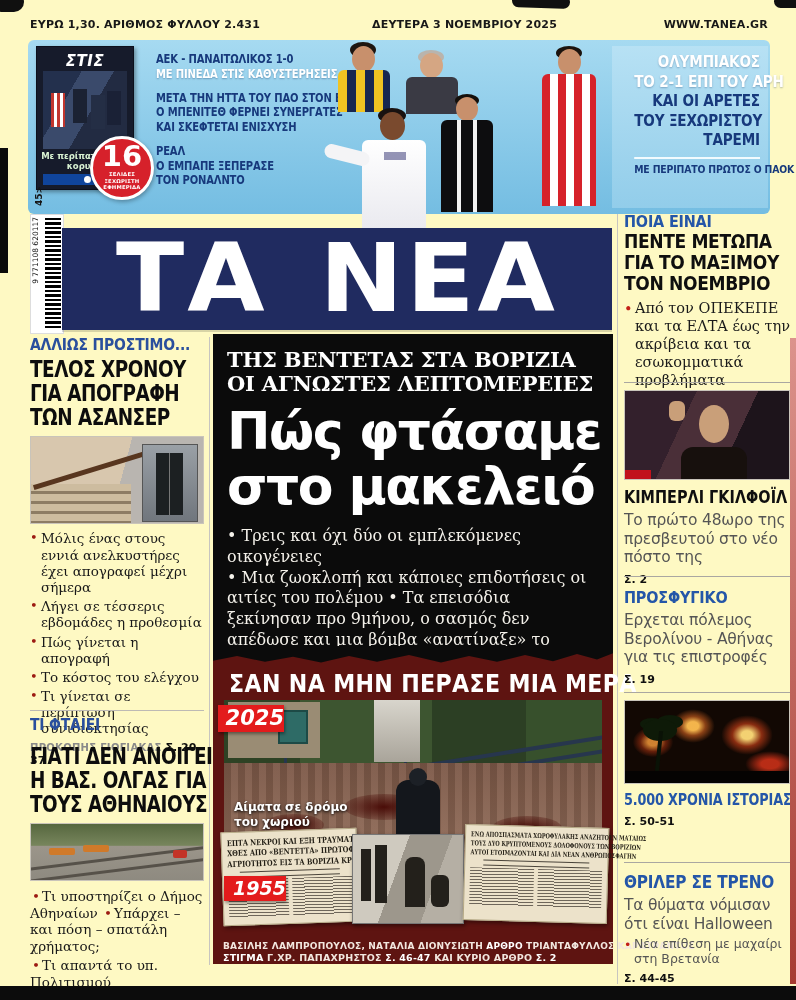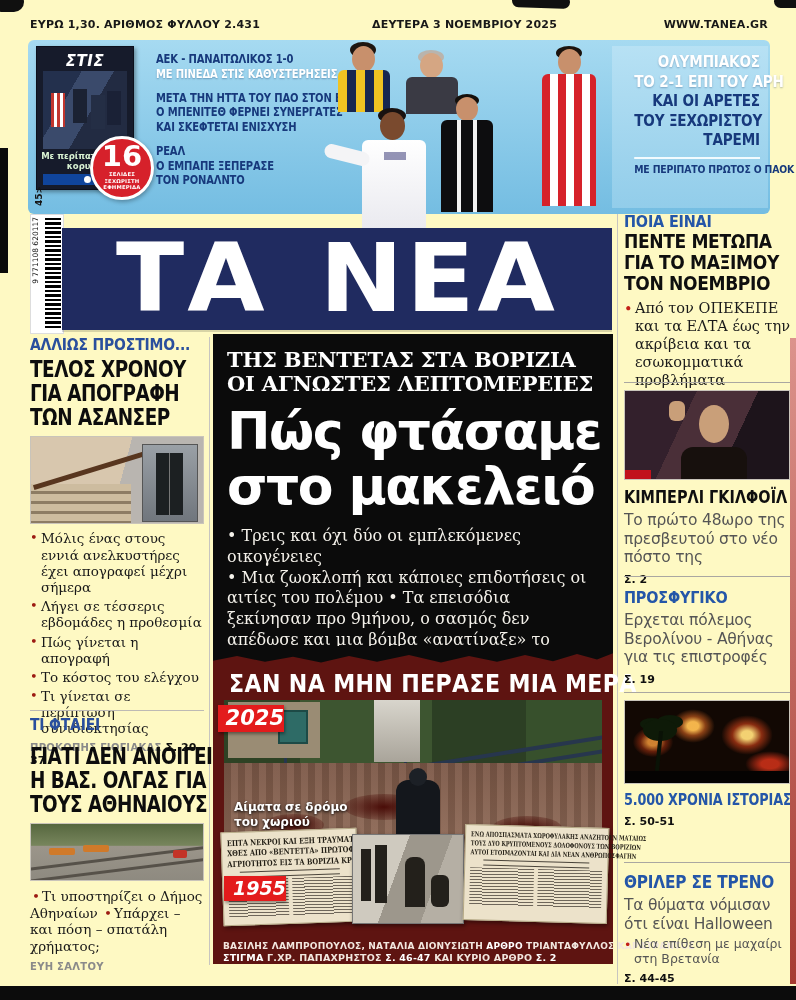--- a/index.html
+++ b/index.html
@@ -324,20 +324,23 @@
       <div class="track" style="left:-10px;top:32px;"></div>
       <div class="track" style="left:-10px;top:44px;"></div>
       <div class="barrier" style="left:18px;top:24px;"></div>
       <div class="barrier" style="left:52px;top:21px;"></div>
       <div class="redcar" style="right:16px;top:26px;"></div>
     </div>
     <p class="bserif" style="margin-top:7px;">
       <span class="bdot2">•</span><span>Τι υποστηρίζει ο Δήμος Αθηναίων</span>
       <span class="bdot2">•</span><span>Υπάρχει – και πόση – σπατάλη χρήματος;</span>
     </p>
+    <p class="bserif" style="margin-top:3px;">
+      <span class="bdot2">•</span><span>Τι απαντά το υπ. Πολιτισμού</span>
+    </p>
     <div class="byl" style="margin-top:6px;line-height:1.35;">
       <div>ΕΥΗ ΣΑΛΤΟΥ</div>
 
     </div>
   </div>
 
   <div class="abs blackbox">
     <div class="ckick">ΤΗΣ ΒΕΝΤΕΤΑΣ ΣΤΑ ΒΟΡΙΖΙΑ</div>
     <div class="ckick">ΟΙ ΑΓΝΩΣΤΕΣ ΛΕΠΤΟΜΕΡΕΙΕΣ</div>
     <div class="chead nw">Πώς φτάσαμε</div>

